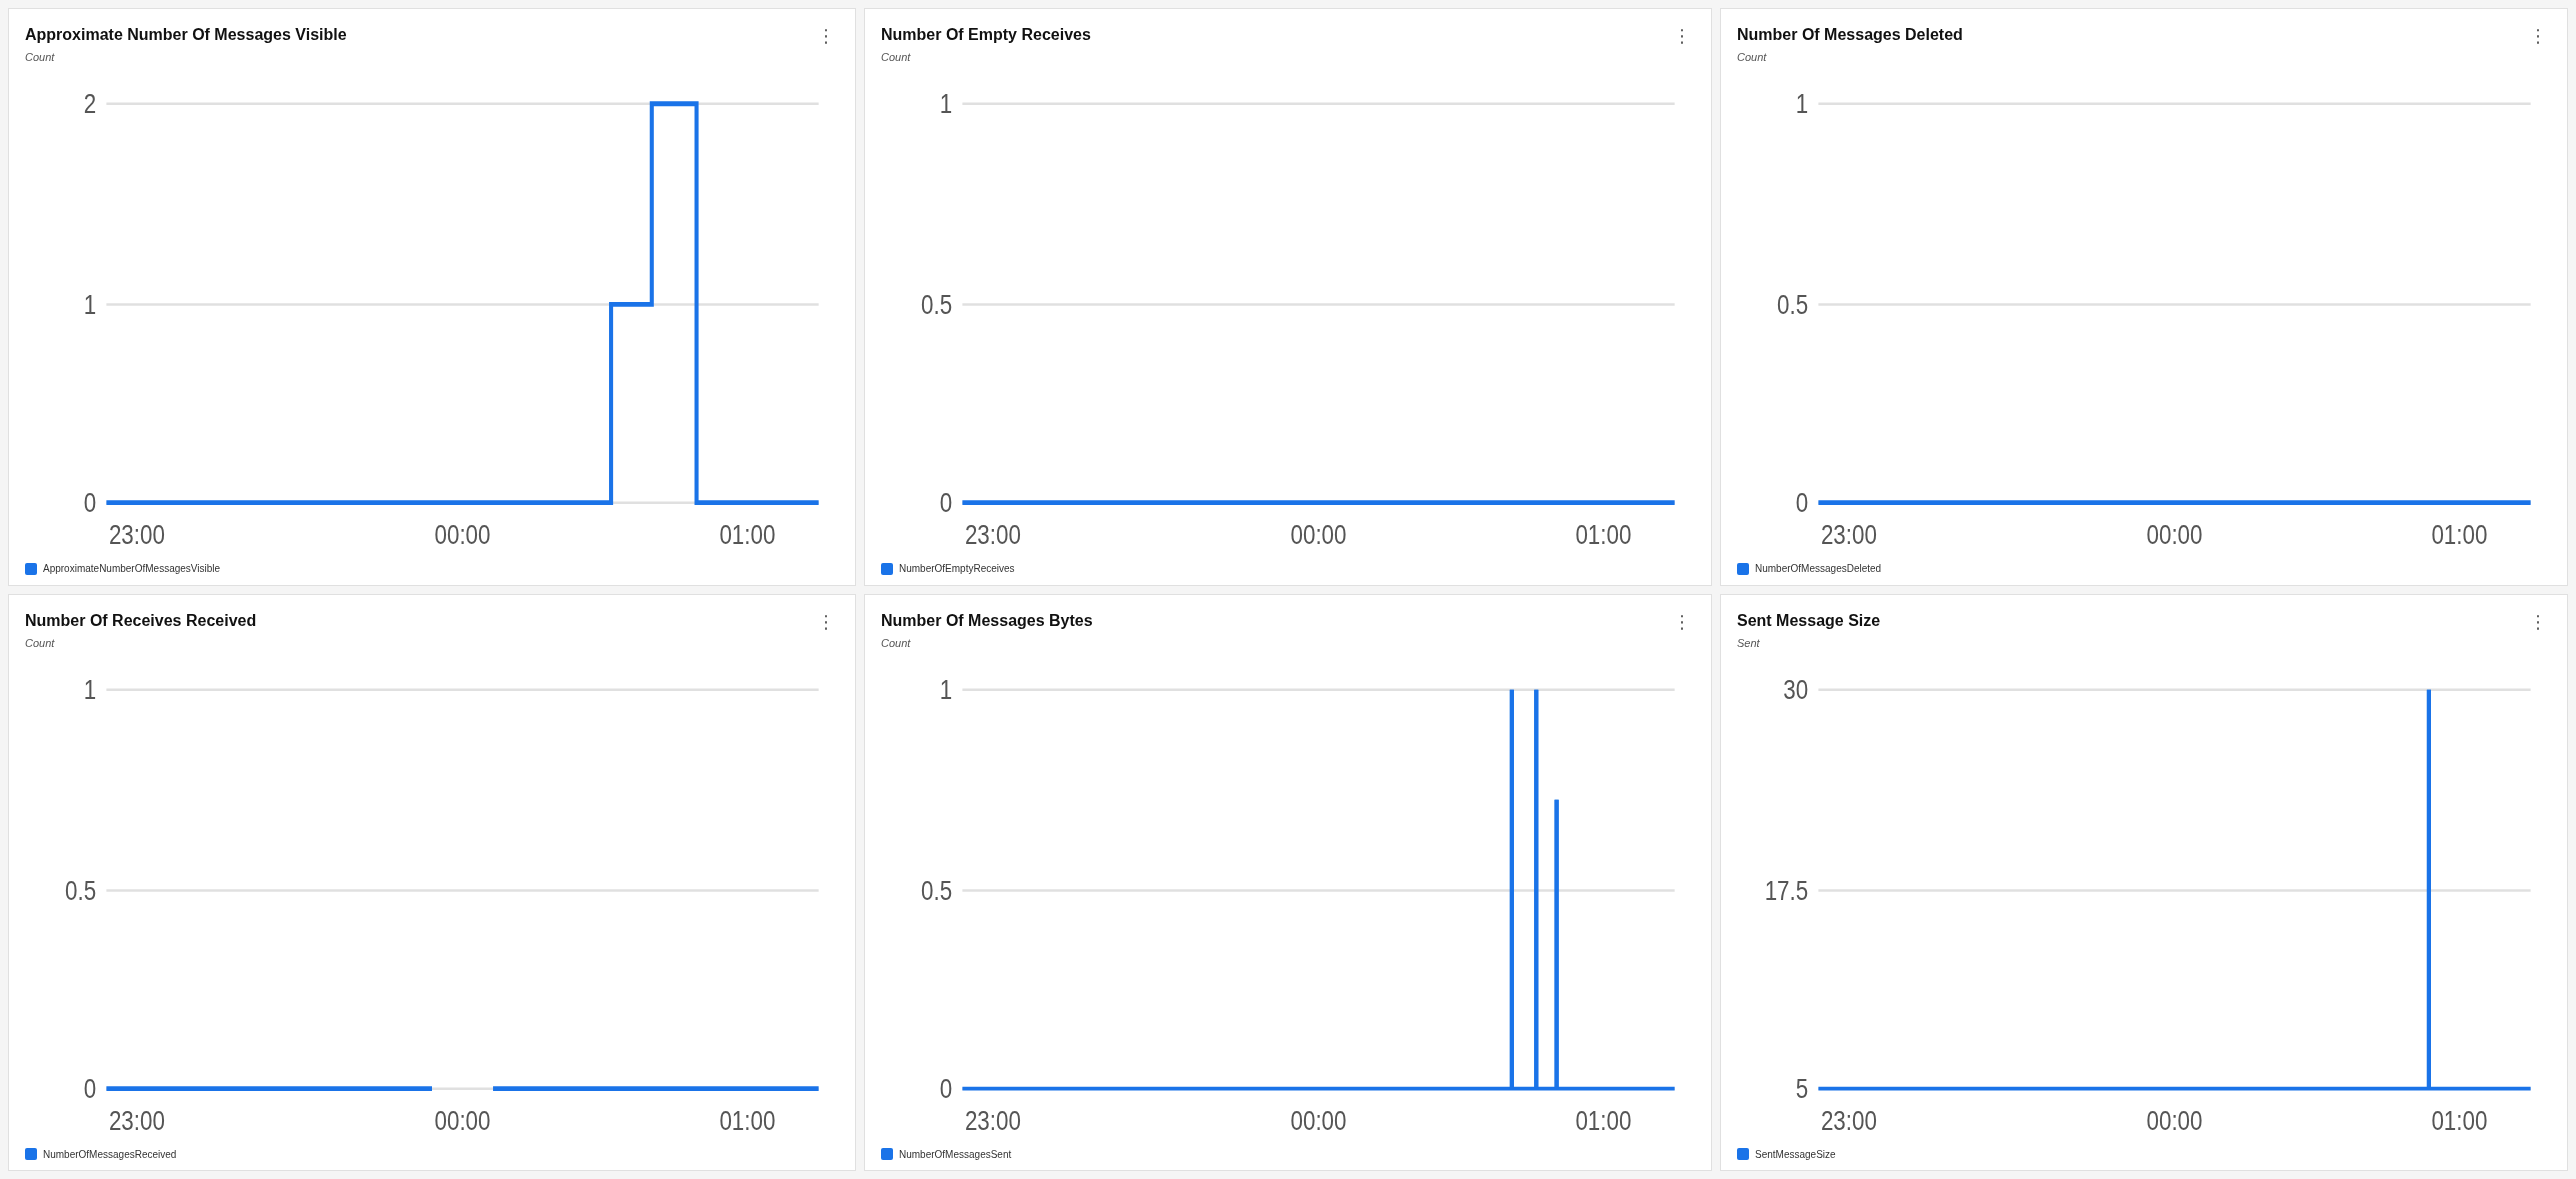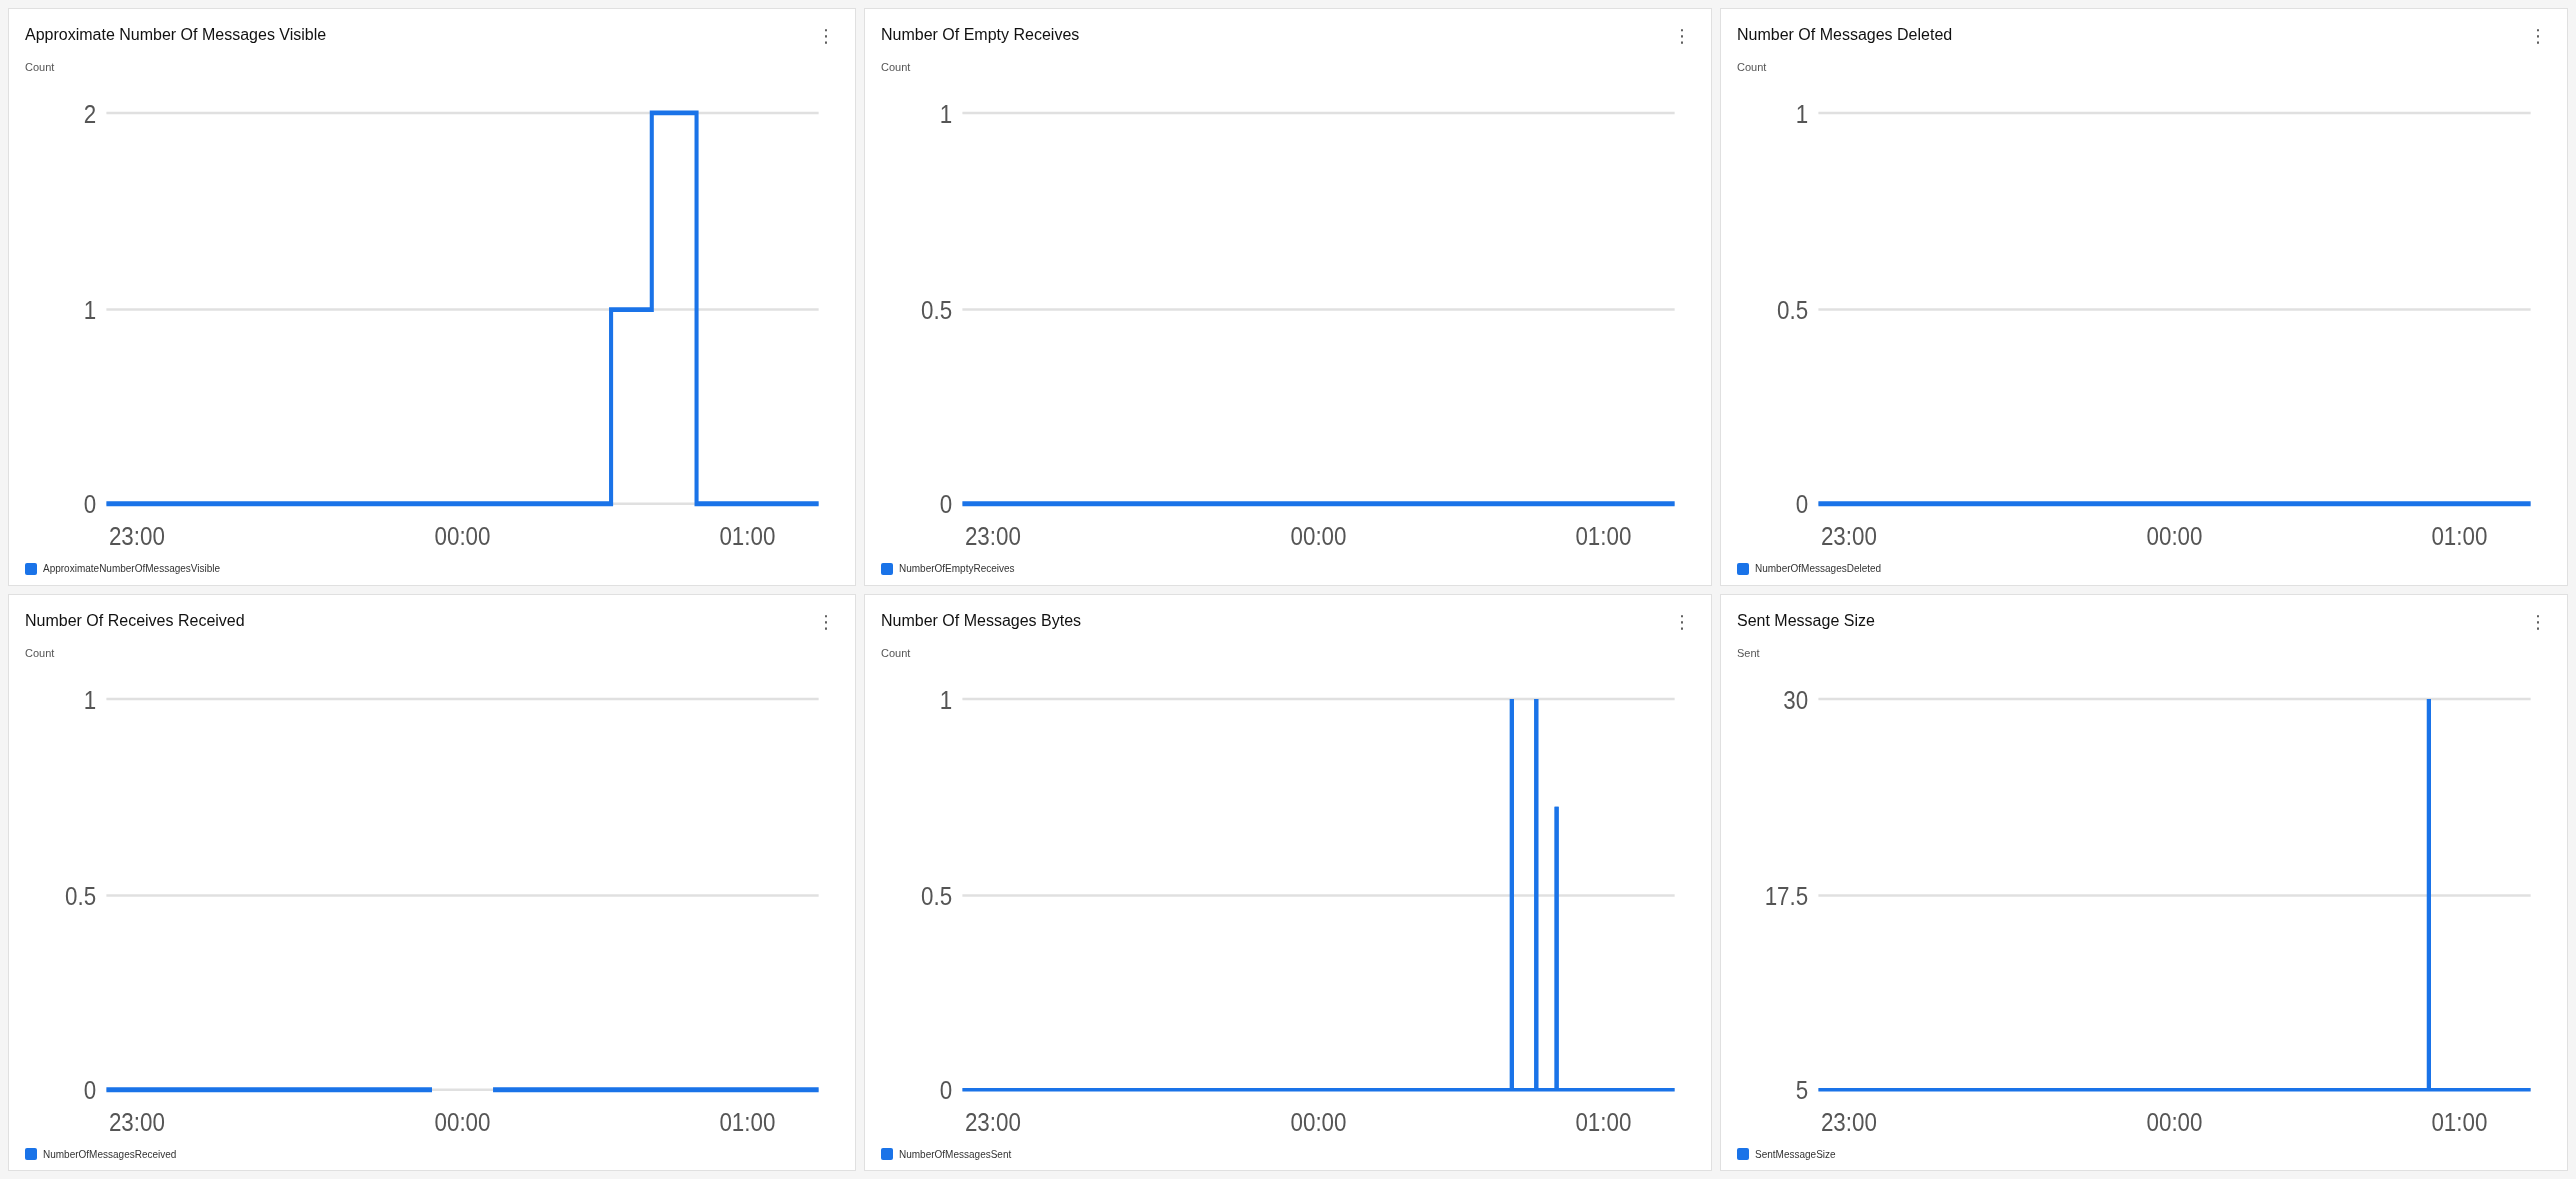--- a/index.html
+++ b/index.html
@@ -28,36 +28,37 @@
       position: relative;
     }
     .chart-header {
       display: flex;
       justify-content: space-between;
       align-items: flex-start;
       margin-bottom: 2px;
     }
     .chart-title {
       font-size: 16px;
-      font-weight: 400;
+      font-weight: 700;
       color: #111;
       line-height: 1.2;
     }
     .chart-menu-icon {
       cursor: pointer;
       font-size: 18px;
       color: #555;
       padding: 0 4px;
       user-select: none;
     }
     .chart-ylabel {
       font-size: 11px;
       color: #555;
       margin-bottom: 4px;
-      margin-top: 12px;
+      margin-top: 2px;
+      font-style: italic;
     }
     .chart-area {
       flex: 1;
       position: relative;
       min-height: 198px;
     }
     svg.chart-svg {
       width: 100%;
       height: 100%;
     }

